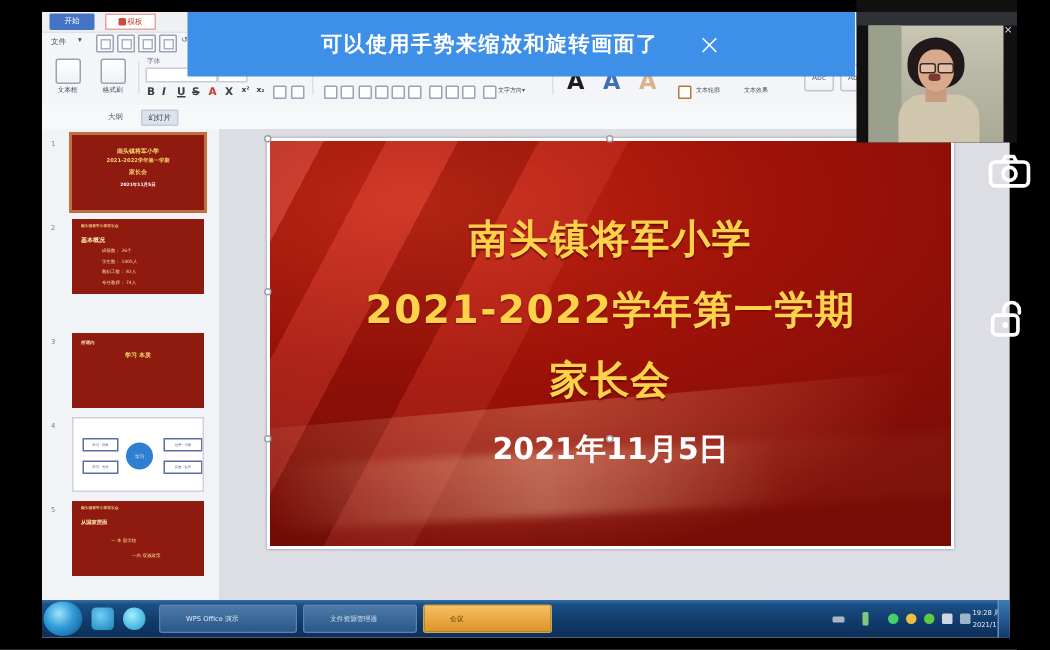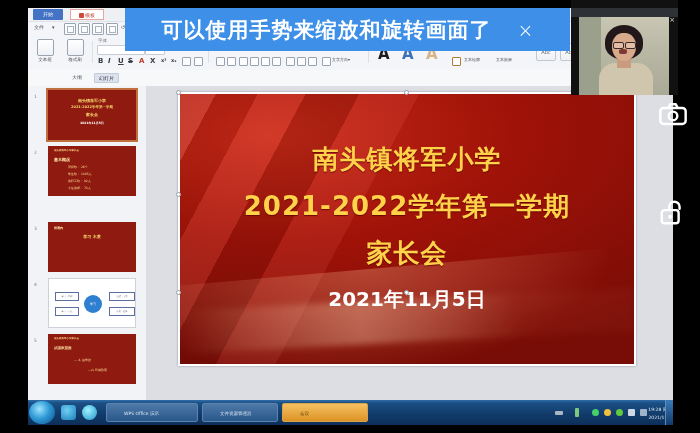--- a/index.html
+++ b/index.html
@@ -71,21 +71,21 @@
   .st{position:absolute;top:7px;font-size:5px;color:#5a6069;}
   .sicon{position:absolute;top:6px;width:8px;height:7px;border:1px solid #8a919c;border-radius:1px;background:#fff;}
   .playbtn{position:absolute;top:5px;width:12px;height:9px;background:#3f4a57;border-radius:1px;}
   .playbtn:after{content:"";position:absolute;left:4px;top:2px;border-left:4px solid #fff;border-top:2.5px solid transparent;border-bottom:2.5px solid transparent;}
   .zoomtrack{position:absolute;top:10px;height:2px;background:#b9bfc8;border-radius:1px;}
   .zoomknob{position:absolute;top:7px;width:3px;height:8px;background:#6d7682;border-radius:1px;}
 
   
   .tip{position:absolute;left:125px;top:8px;width:445px;height:43px;background:#3d8fe8;
       display:flex;align-items:center;justify-content:center;gap:26px;}
-  .tip-text{color:#fff;font-size:21px;font-weight:bold;letter-spacing:1px;}
+  .tip-text{color:#fff;font-size:14px;font-weight:bold;letter-spacing:1px;}
   .tip-close{color:#fff;font-size:19px;font-weight:300;cursor:pointer;}
 
   
   .cam{position:absolute;left:571px;top:0;width:107px;height:95px;background:#111;overflow:hidden;}
   .cam-bar{position:absolute;left:0;top:8px;width:107px;height:9px;background:#2e3136;}
   .cam-btn{position:absolute;top:10px;width:5px;height:5px;border:1px solid #cfd3d8;}
   .cam-x{position:absolute;top:9px;right:3px;color:#d6dade;font-size:7px;line-height:7px;}
   .cam-bg{position:absolute;left:8px;top:17px;width:90px;height:78px;
       background:linear-gradient(#c9c7b4 0%, #b9b9a6 40%, #a9a996 100%);}
   .cam-wall{position:absolute;left:0;top:0;width:22px;height:78px;background:#9aa08c;}

